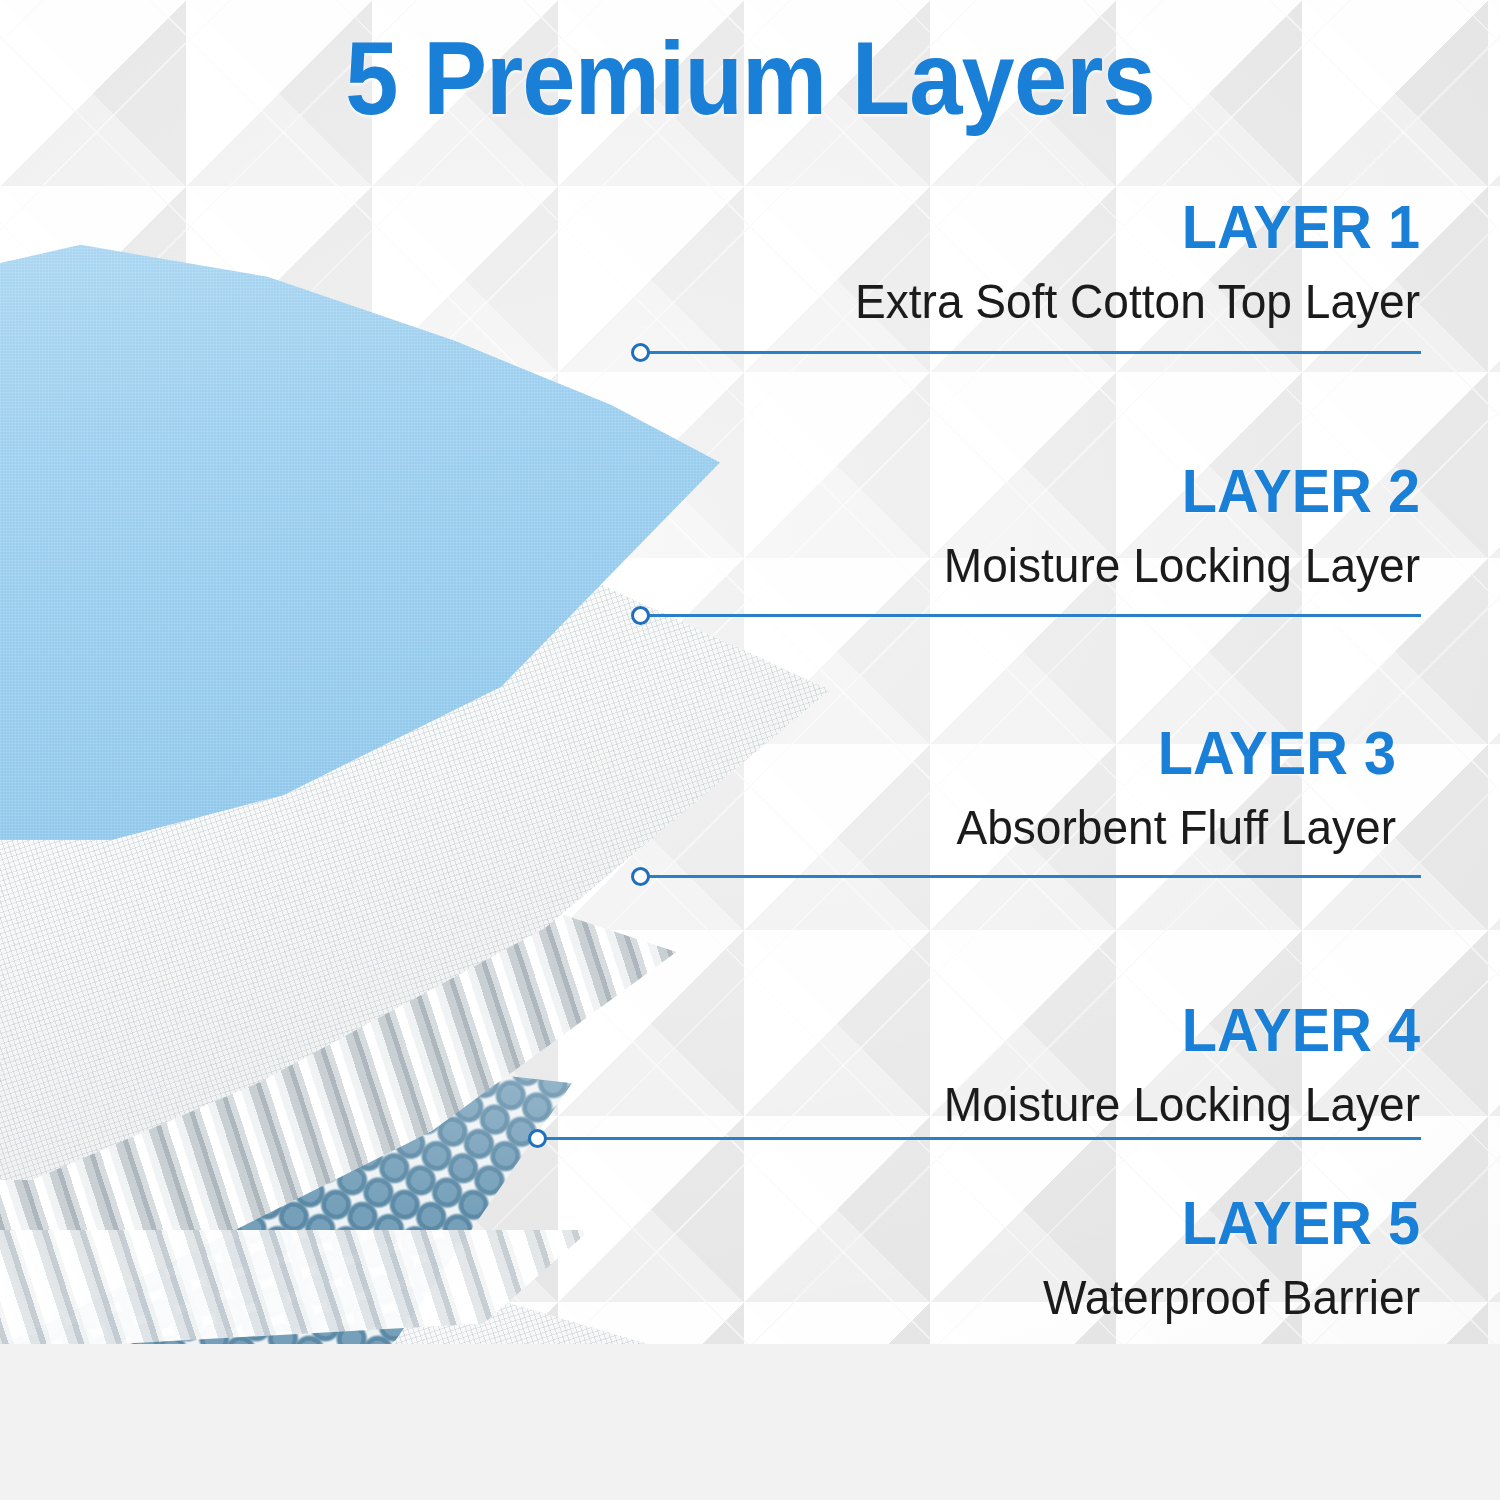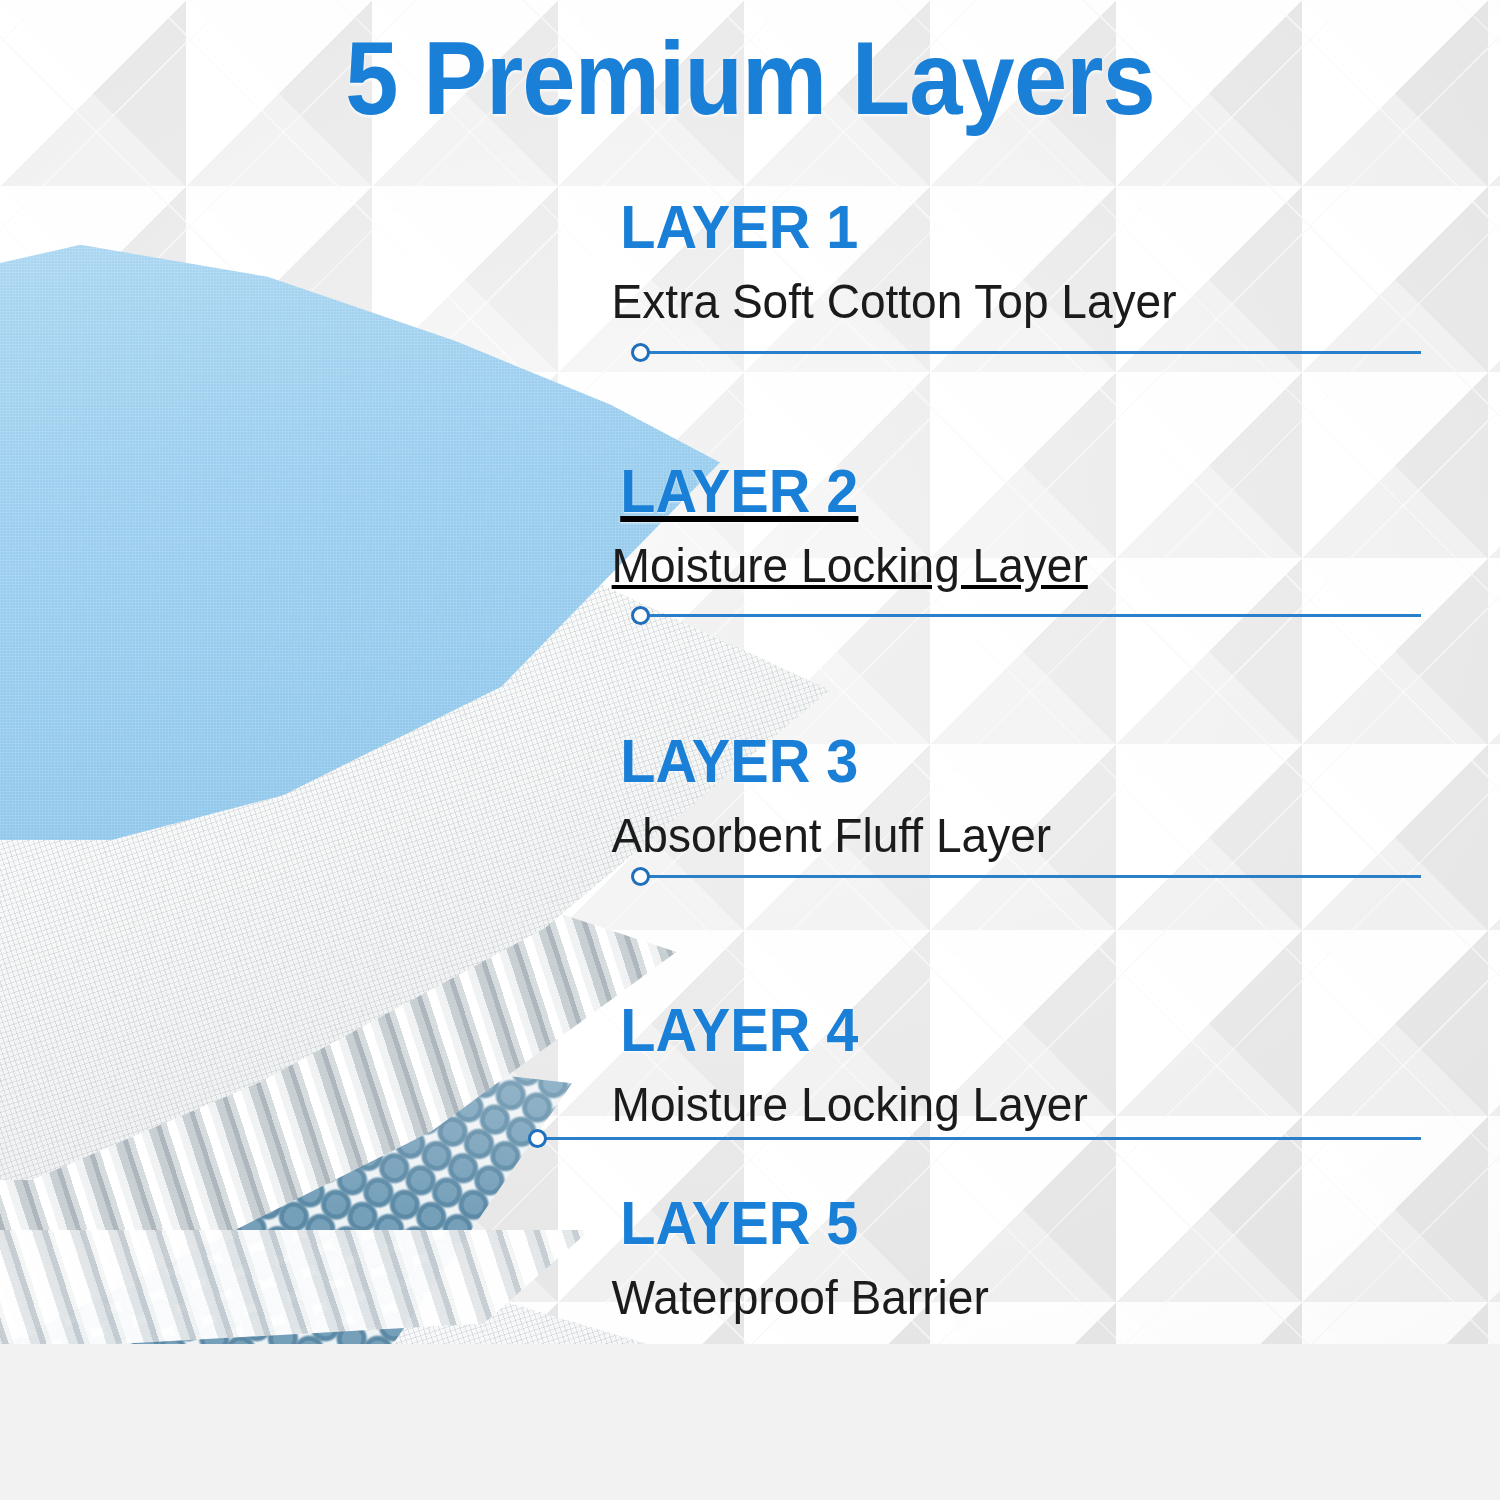--- a/index.html
+++ b/index.html
@@ -122,21 +122,21 @@
     position:absolute;left:0;right:0;top:26px;text-align:center;
     font-size:104px;line-height:1;font-weight:700;letter-spacing:-1px;
     color:#1a7fd6;
     font-family:"Liberation Sans","DejaVu Sans",sans-serif;
     transform:scaleX(.92);
     text-shadow:0 2px 3px rgba(255,255,255,.85);
     white-space:nowrap;
   }
 
   
-  .callout{position:absolute;width:860px;text-align:left;}
+  .callout{position:absolute;width:860px;text-align:right;}
   .callout .ltitle{
     font-size:62px;font-weight:700;color:#1a7fd6;line-height:1;
     letter-spacing:0px;transform:scaleX(.93);transform-origin:right center;
     text-shadow:0 1px 2px rgba(255,255,255,.8);
     white-space:nowrap;
   }
   .callout .ldesc{
     margin-top:18px;font-size:49px;font-weight:400;color:#1b1b1b;line-height:1.05;
     transform:scaleX(.94);transform-origin:right center;white-space:nowrap;
   }
@@ -172,28 +172,28 @@
 
   <div class="title">5 Premium Layers</div>
 
   <div class="callout" style="left:560px; top:196px;">
     <div class="ltitle">LAYER 1</div>
     <div class="ldesc">Extra Soft Cotton Top Layer</div>
   </div>
   <div class="rule" style="left:646px; top:351px; width:775px;"></div>
   <div class="dot" style="left:631px; top:343px;"></div>
 
-  <div class="callout" style="left:560px; top:460px;text-decoration:underline;">
+  <div class="callout" style="left:560px; top:460px;">
     <div class="ltitle">LAYER 2</div>
     <div class="ldesc">Moisture Locking Layer</div>
   </div>
   <div class="rule" style="left:646px; top:614px; width:775px;"></div>
   <div class="dot" style="left:631px; top:606px;"></div>
 
-  <div class="callout" style="left:560px; top:722px;margin-top:8px;">
+  <div class="callout" style="left:536px; top:722px;">
     <div class="ltitle">LAYER 3</div>
     <div class="ldesc">Absorbent Fluff Layer</div>
   </div>
   <div class="rule" style="left:646px; top:875px; width:775px;"></div>
   <div class="dot" style="left:631px; top:867px;"></div>
 
   <div class="callout" style="left:560px; top:999px;">
     <div class="ltitle">LAYER 4</div>
     <div class="ldesc">Moisture Locking Layer</div>
   </div>

